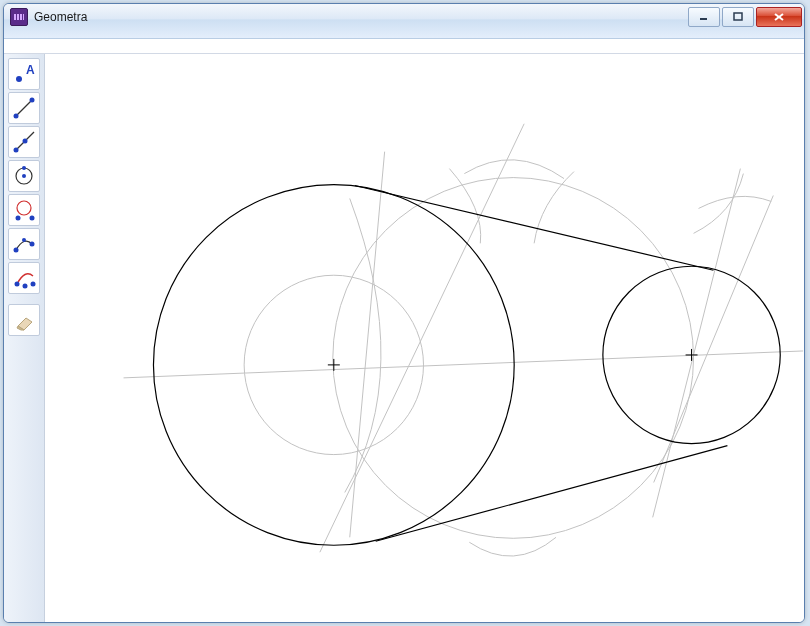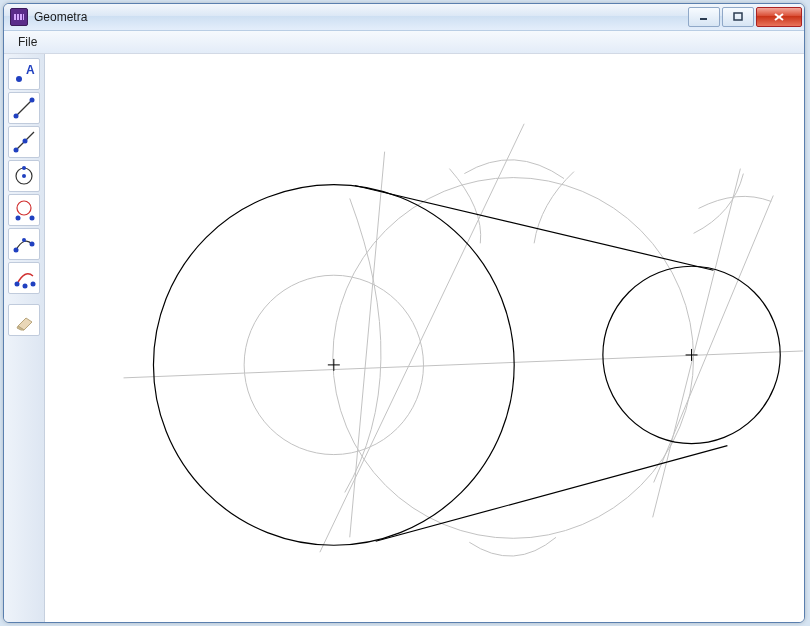--- a/index.html
+++ b/index.html
@@ -23,21 +23,21 @@
     background: #fff;
     box-shadow: 0 0 4px rgba(0,0,0,.2);
     overflow: hidden;
   }
   .titlebar {
     height: 26px;
     background: linear-gradient(#f3f7fc, #dce8f6 45%, #cddff2 46%, #e4eefb);
     border-bottom: 1px solid #b9cde4;
     display: flex;
     align-items: center;
-    padding: 0 2px 0 6px;
+    padding: 0 2px 8px 6px;
   }
   .app-icon {
     width: 16px;
     height: 16px;
     background: #5b2c8a;
     border: 1px solid #3b1b5a;
     border-radius: 2px;
     margin-right: 6px;
     display: flex;
     align-items: center;
@@ -146,23 +146,20 @@
       </div>
       <div class="win-btn close">
         <svg width="12" height="10">
           <line x1="2" y1="2" x2="10" y2="8" stroke="#fff" stroke-width="2"></line>
           <line x1="10" y1="2" x2="2" y2="8" stroke="#fff" stroke-width="2"></line>
         </svg>
       </div>
     </div>
   </div>
 
-  <div class="menubar">
-    <div class="menu-item">File</div>
-  </div>
 
   <div class="content">
 
     <div class="toolbar">
 
       <div class="tool">
         <svg>
           <circle cx="7" cy="17" r="3" fill="#2040c0"></circle>
           <text x="14" y="12" font-size="12" font-weight="bold" fill="#2040c0">A</text>
         </svg>

